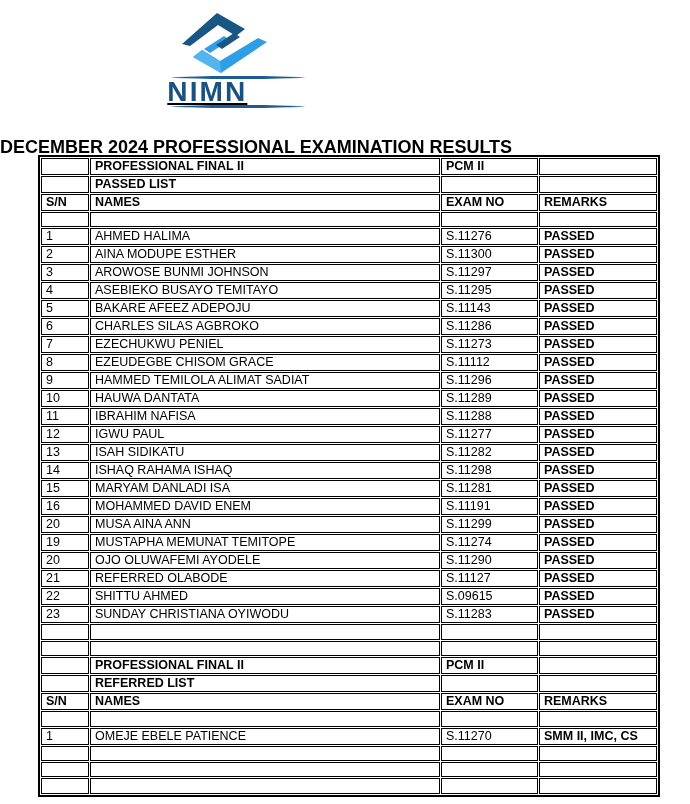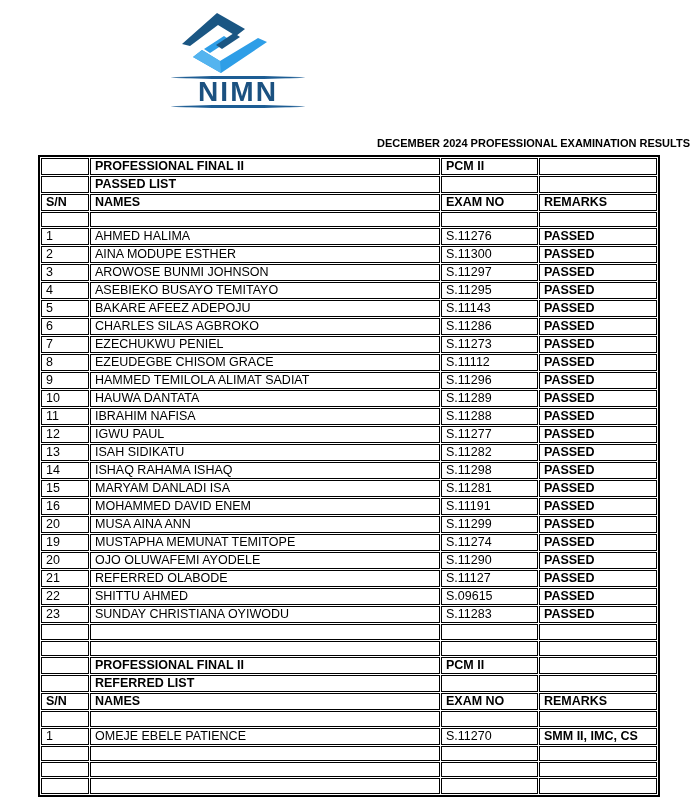--- a/index.html
+++ b/index.html
@@ -3,36 +3,36 @@
 <meta charset="utf-8">
 <style>
   html,body { margin:0; padding:0; }
   body {
     width:690px; height:804px; overflow:hidden; position:relative;
     background:#ffffff; color:#000;
     font-family:"Liberation Sans", sans-serif;
   }
 
   
-  .logo-block { position:absolute; left:170px; top:8px; width:136px; text-align:center; }
+  .logo-block { position:absolute; left:170px; top:8px; width:136px; text-align:left;text-decoration:underline; }
   .logo-diamond { display:block; margin:4px 0 0 6px; }
   .swoosh {
     height:3px; width:134px; margin:0 auto; border-radius:50%;
     background:radial-gradient(ellipse at center, #1d5d94 0%, #1d5d94 55%, rgba(29,93,148,0) 96%);
   }
   .swoosh.top { margin-top:2px; }
   .logo-word {
     font-size:27px; font-weight:bold; letter-spacing:2px; line-height:26px;
     color:#1B5180; transform:scaleX(1.04); transform-origin:center;
   }
 
   
   .page-title {
     position:absolute; top:137px; left:0; width:100%;
-    text-align:right; font-weight:bold; font-size:11px; color:#000;
+    text-align:left; font-weight:bold; font-size:18px; color:#000;
   }
 
   
   table.results {
     position:absolute; left:38px; top:155px; width:622px;
     border-collapse:separate; border-spacing:1px;
     border:2px solid #000; table-layout:fixed; background:#fff;
   }
   table.results td {
     border:1px solid #000; box-sizing:border-box;

